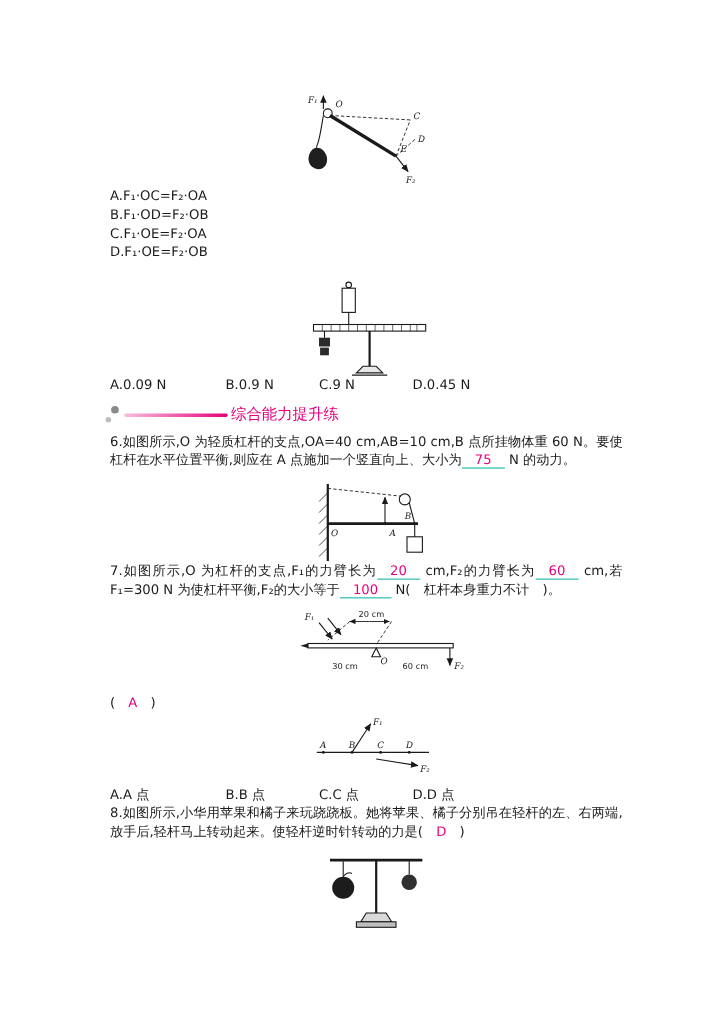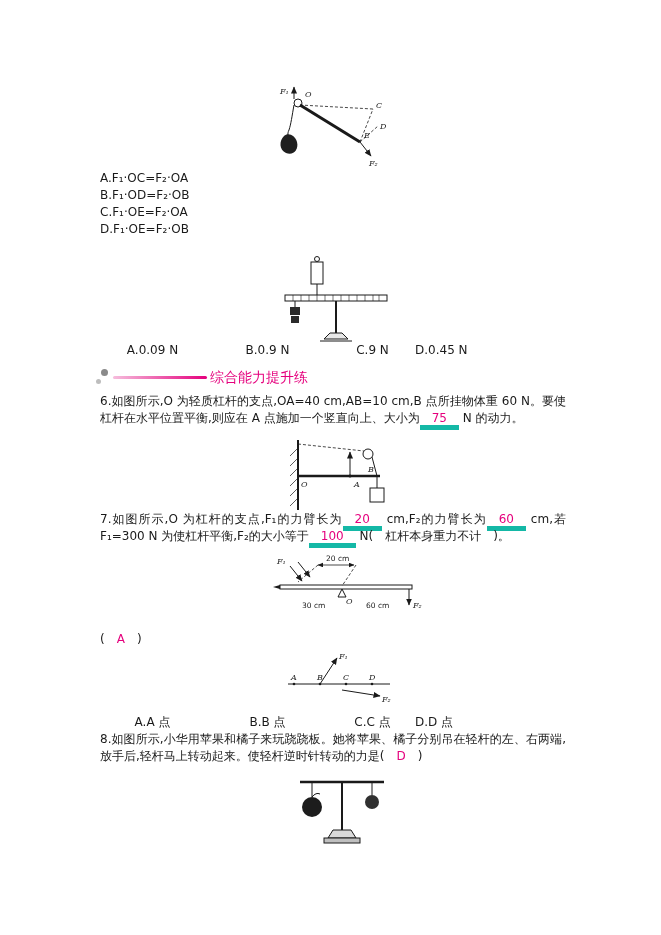--- a/index.html
+++ b/index.html
@@ -5,26 +5,26 @@
   * { margin:0; padding:0; box-sizing:border-box; }
   html,body { background:#fff; }
   .page {
     position:relative; width:661px; height:935px; background:#fff; overflow:hidden;
     font-family:"DejaVu Sans","Liberation Sans",sans-serif;
     font-size:12px; line-height:17px; color:var(--text,#1a1a1a);border-radius:21px;
   }
   .abs { position:absolute; }
   .qtext { width:466px; text-align:justify; }
   .optline { line-height:17px; }
-  .row { display:flex; width:466px;text-align:center; }
-  .c1 { width:105px; } .c2 { width:85px;margin-left:20px; }
+  .row { display:flex; width:466px; }
+  .c1 { width:105px; } .c2 { width:85px; }
   .ans { color:var(--accent,#e5007d); }
   .blank {
     color:var(--accent,#e5007d);
-    border-bottom:5px solid #14b8a6;
+    border-bottom:1px solid #14b8a6;
     padding:0 12px; white-space:nowrap;
   }
   .section-header { display:flex; align-items:center; height:22px; }
   .dots { position:relative; width:16px; height:18px; display:inline-block; }
   .dot1 { position:absolute; left:5px; top:1px; width:7px; height:7px; border-radius:50%; background:#8a8a8a; }
   .dot2 { position:absolute; left:0;  top:11px; width:5px; height:5px; border-radius:50%; background:#bdbdbd; }
   .hline { width:94px; height:3px; border-radius:2px; margin:0 3px 0 1px;
            background:linear-gradient(90deg,#f6bedd,var(--accent,#e5007d)); }
   .section-title { color:var(--accent,#e5007d); font-weight:normal; font-size:14px; }
   svg text { font:italic 8px "DejaVu Serif","Liberation Serif",serif; fill:#1a1a1a; }

